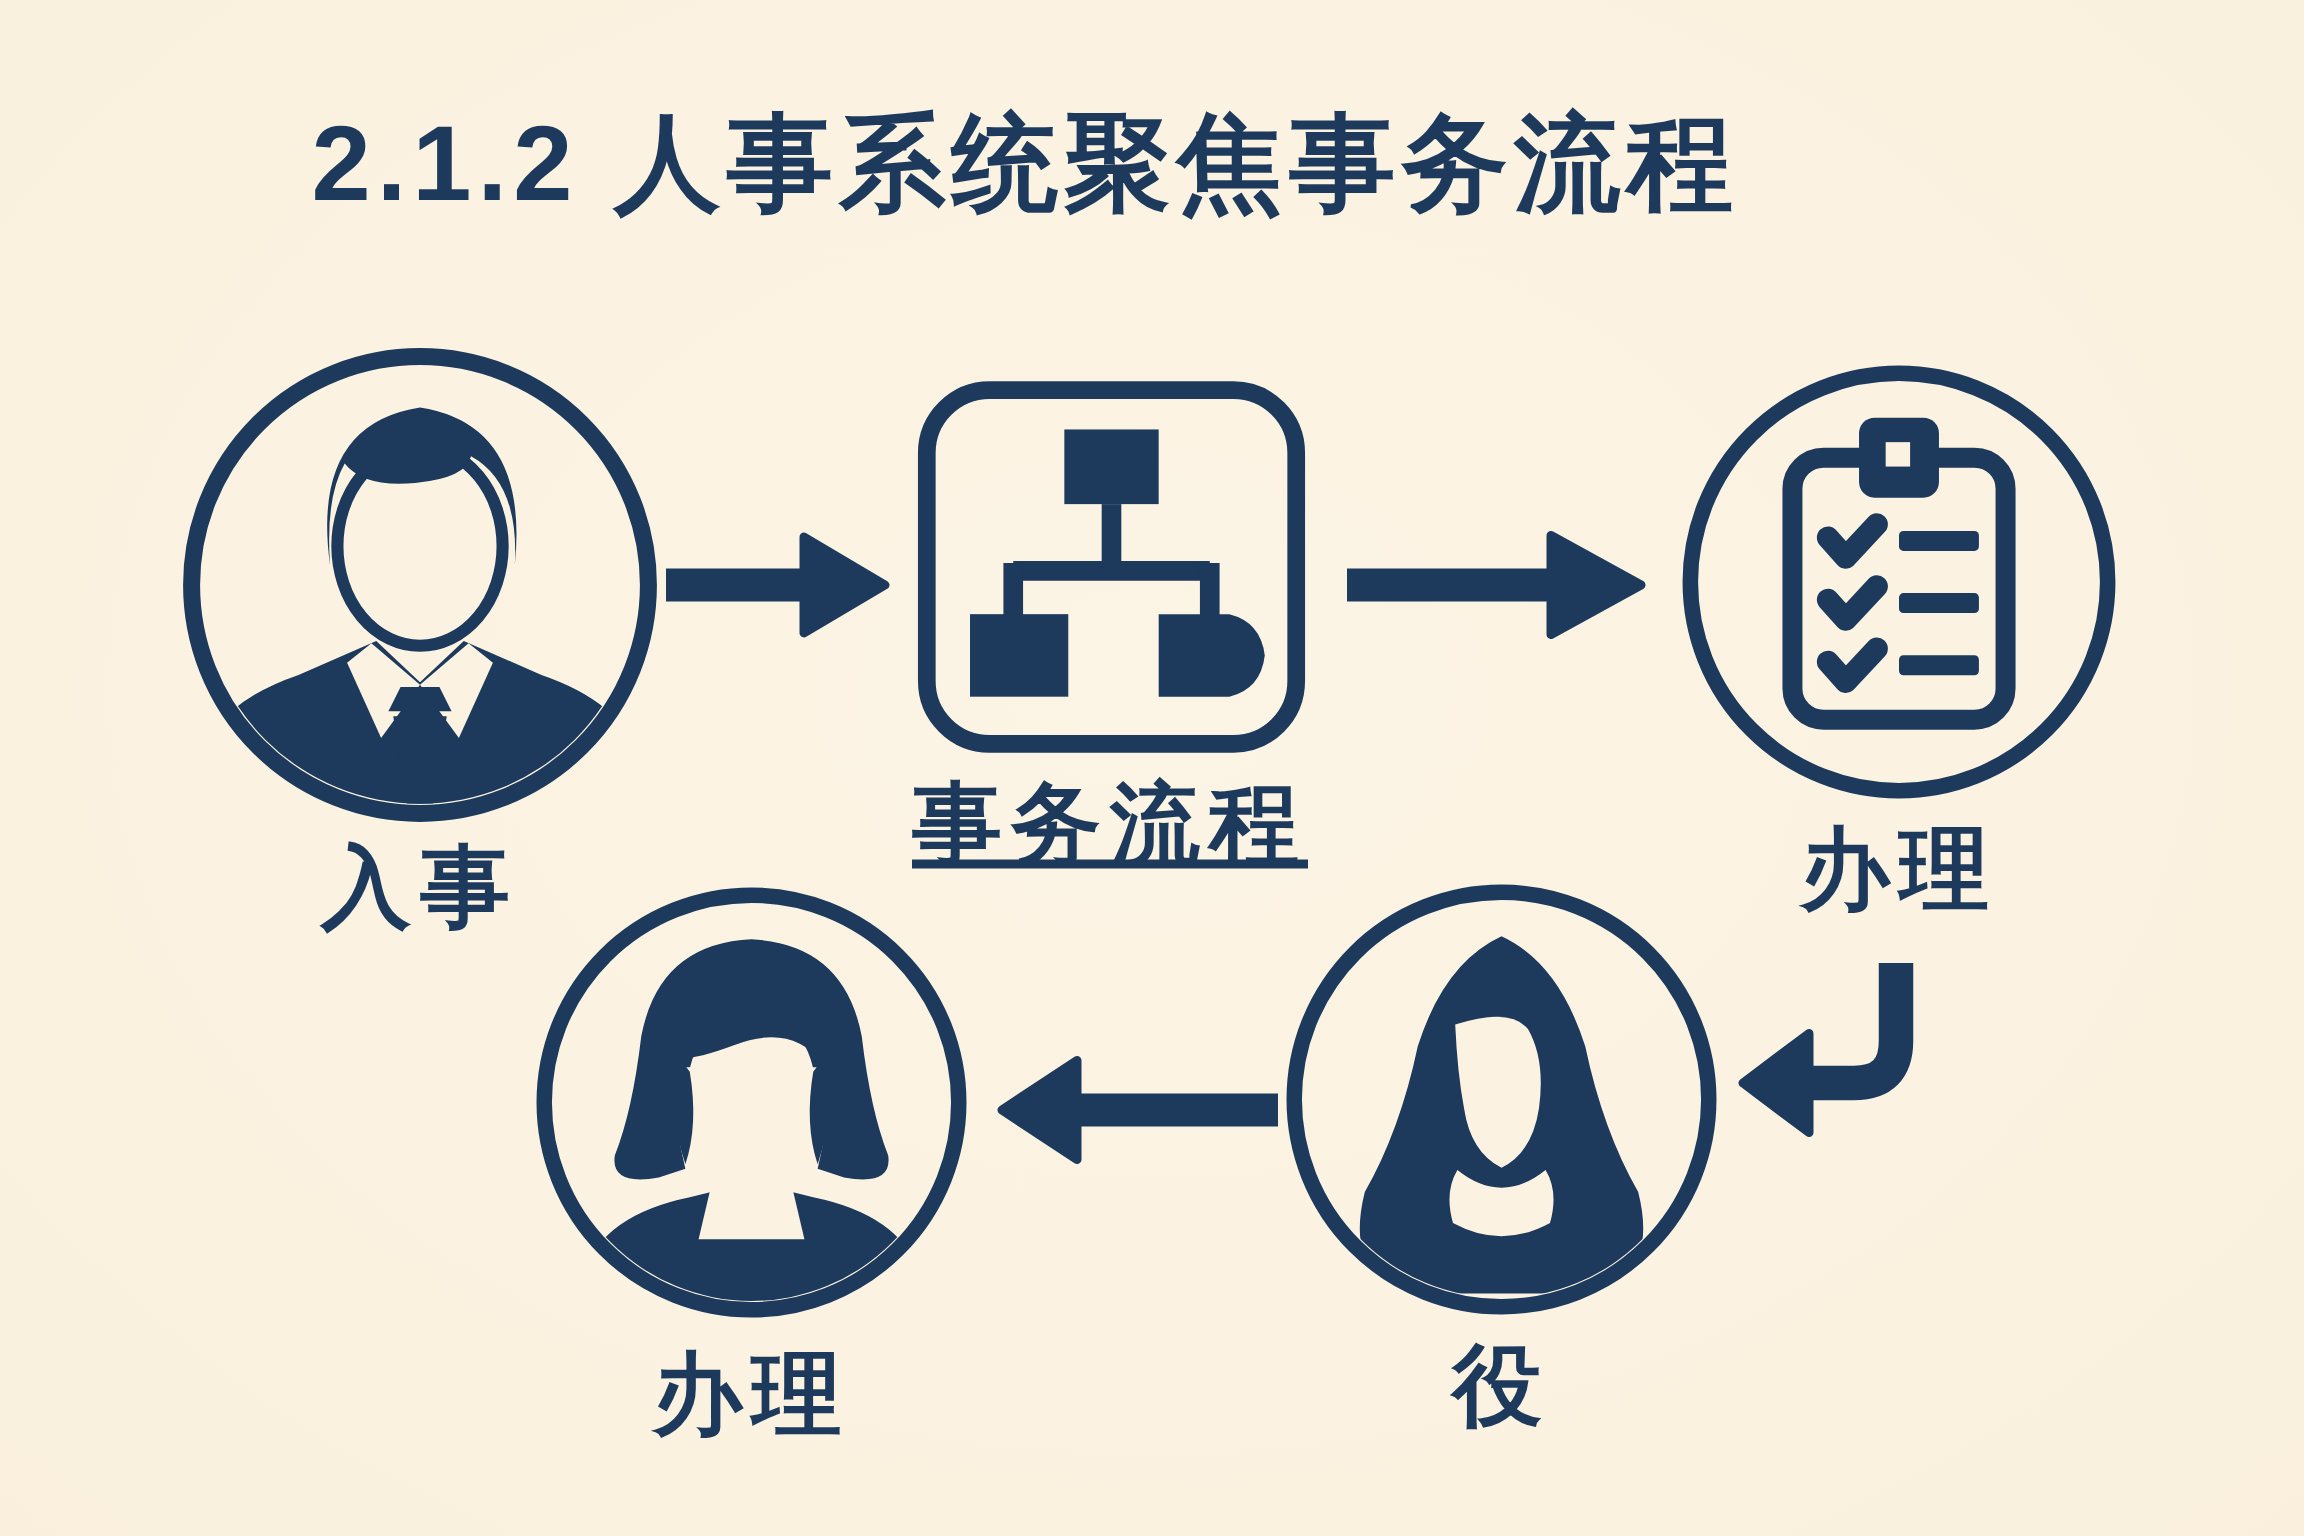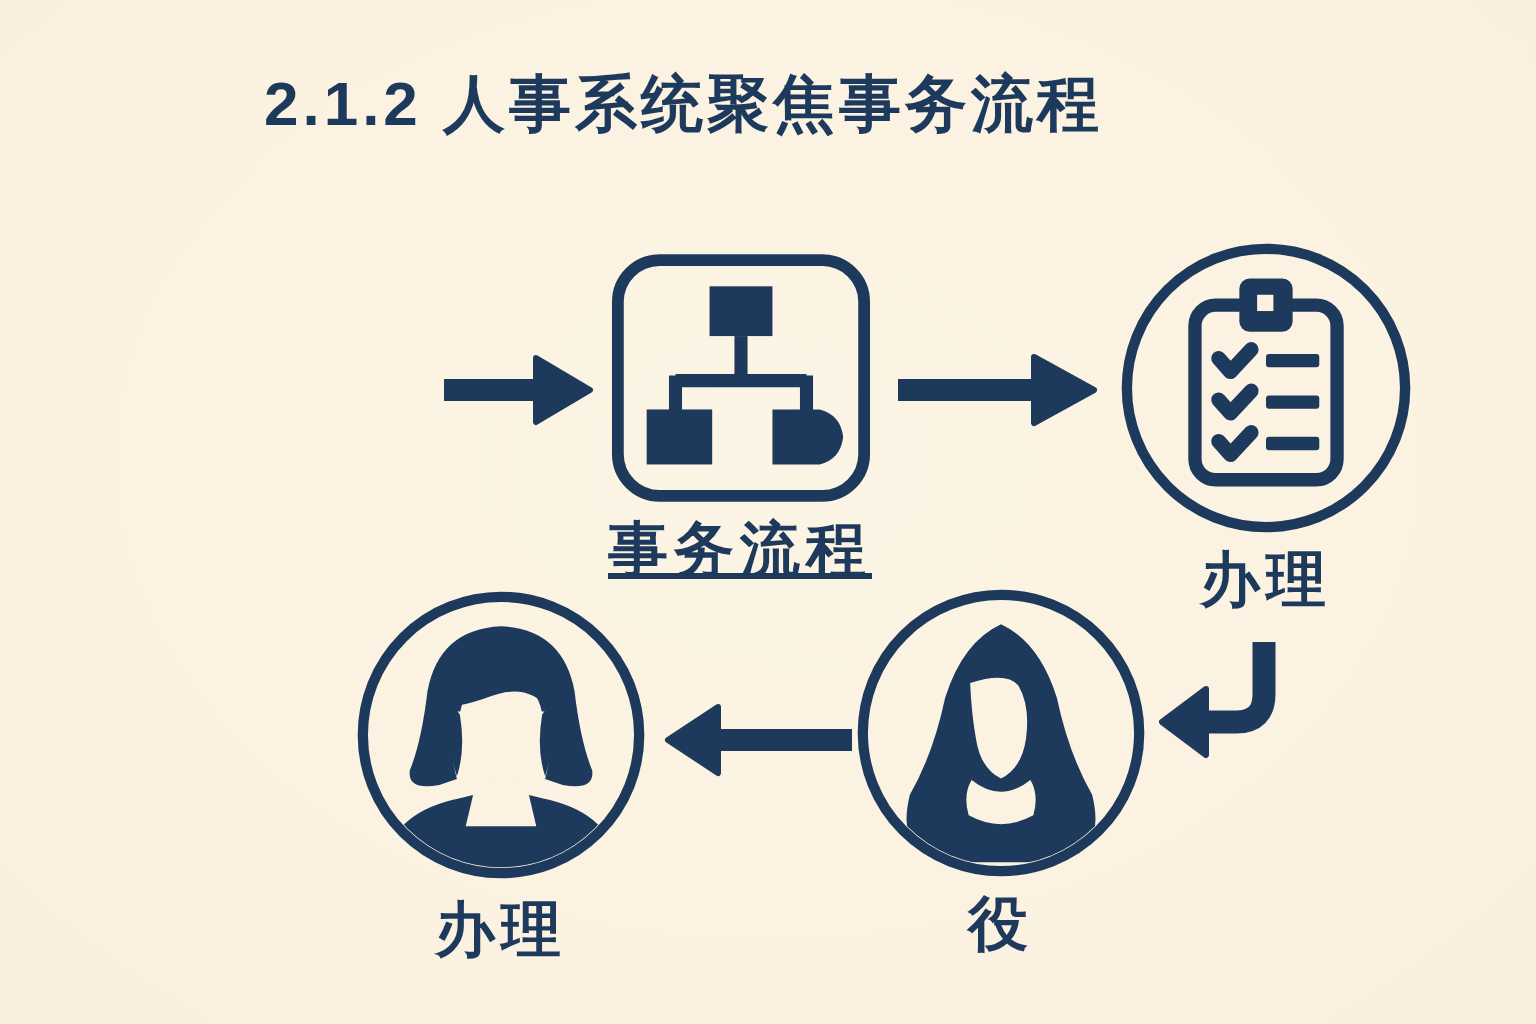--- a/index.html
+++ b/index.html
@@ -10,40 +10,65 @@
   body{
     width:1536px;height:1024px;
     background:radial-gradient(ellipse at 50% 45%, #fcf4e4 0%, #fbf2e1 60%, #f9efdc 100%);
     font-family:"Liberation Sans","DejaVu Sans",sans-serif;
     overflow:hidden;position:relative;
   }
   .stage{position:absolute;inset:0;}
   .title{
     position:absolute;left:0;top:62px;width:1367px;
     text-align:center;
-    font-size:62px;font-weight:800;color:var(--ink);
+    font-size:71px;font-weight:800;color:var(--ink);
     letter-spacing:4px;
     font-family:"Liberation Sans","DejaVu Sans",sans-serif;
   }
   .node{position:absolute;}
   .node svg{display:block;}
   .node-label{
     position:absolute;text-align:center;
     font-size:60px;font-weight:800;color:var(--ink);
     letter-spacing:6px;white-space:nowrap;
   }
   .arrow{position:absolute;}
 </style>
 </head>
 <body>
 
 <div class="stage">
 
   <div class="title">2.1.2 人事系统聚焦事务流程</div>
 
+  <div class="node" style="left:118px;top:228px;">
+    <svg width="324" height="324" viewBox="0 0 200 200">
+      <defs>
+          <clipPath id="clipEmp">
+            <circle cx="100" cy="100" r="90"></circle>
+          </clipPath>
+        </defs>
+      <circle cx="100" cy="100" r="94" fill="none" stroke="#1d3a5c" stroke-width="7"></circle>
+      <g clip-path="url(#clipEmp)">
+
+        <path d="M8,200 L8,178 Q12,150 50,137 L82,123 L100,140 L118,123 L150,137 Q188,150 192,178 L192,200 Z" fill="#1d3a5c"></path>
+
+        <path d="M80,124 L100,141 L84,163 L70,132 Z" fill="#fbf2e2"></path>
+        <path d="M120,124 L100,141 L116,163 L130,132 Z" fill="#fbf2e2"></path>
+
+        <path d="M92,142 L108,142 L113,152 L87,152 Z" fill="#1d3a5c"></path>
+        <path d="M89,154 L111,154 L104,200 L96,200 Z" fill="#1d3a5c"></path>
+
+        <ellipse cx="100" cy="84" rx="34" ry="41" fill="#fbf2e2" stroke="#1d3a5c" stroke-width="5"></ellipse>
+
+        <path d="M63,92 Q55,34 100,27 Q145,34 139,92 Q141,58 121,47 Q119,56 98,58 Q77,60 69,50 Q61,64 63,92 Z" fill="#1d3a5c"></path>
+      </g>
+    </svg>
+    <div class="node-label" style="left:0;top:324px;width:324px;">入事</div>
+  </div>
 
   <div class="arrow" style="left:444px;top:350px;">
     <svg width="150" height="80" viewBox="0 0 150 80">
       <rect x="0" y="29" width="96" height="22" fill="#1d3a5c"></rect>
       <path d="M92,8 L146,40 L92,72 Z" fill="#1d3a5c" stroke="#1d3a5c" stroke-width="6" stroke-linejoin="round"></path>
     </svg>
   </div>
 
   <div class="node" style="left:610px;top:252px;">
     <svg width="262" height="252" viewBox="0 0 200 192">

